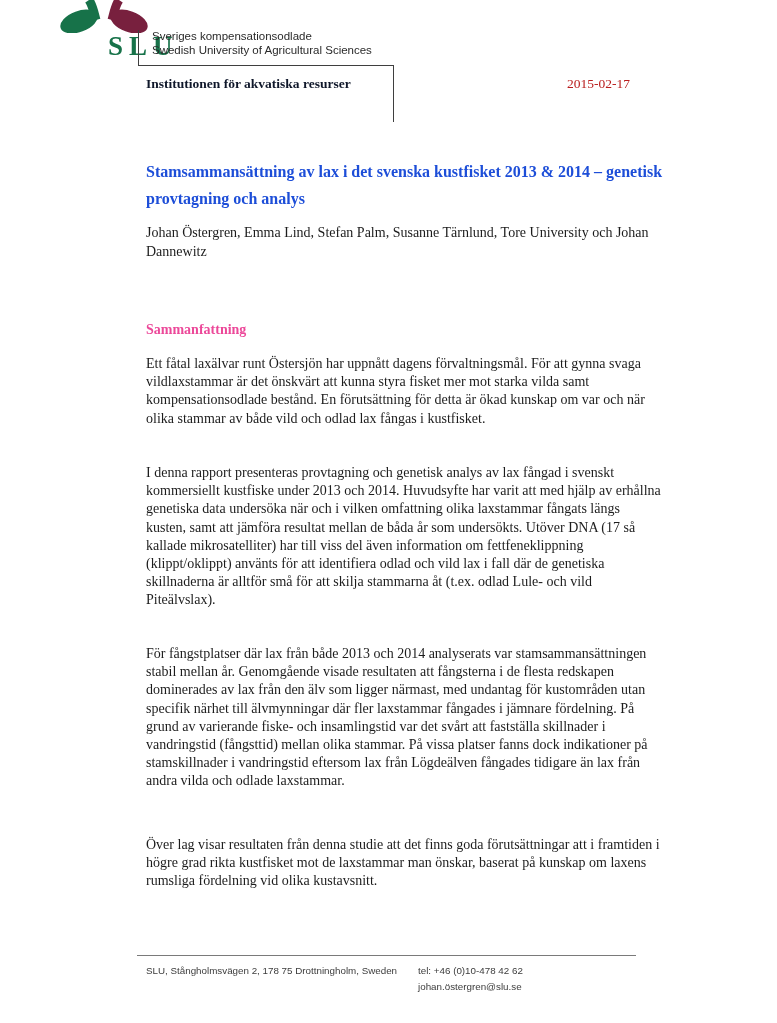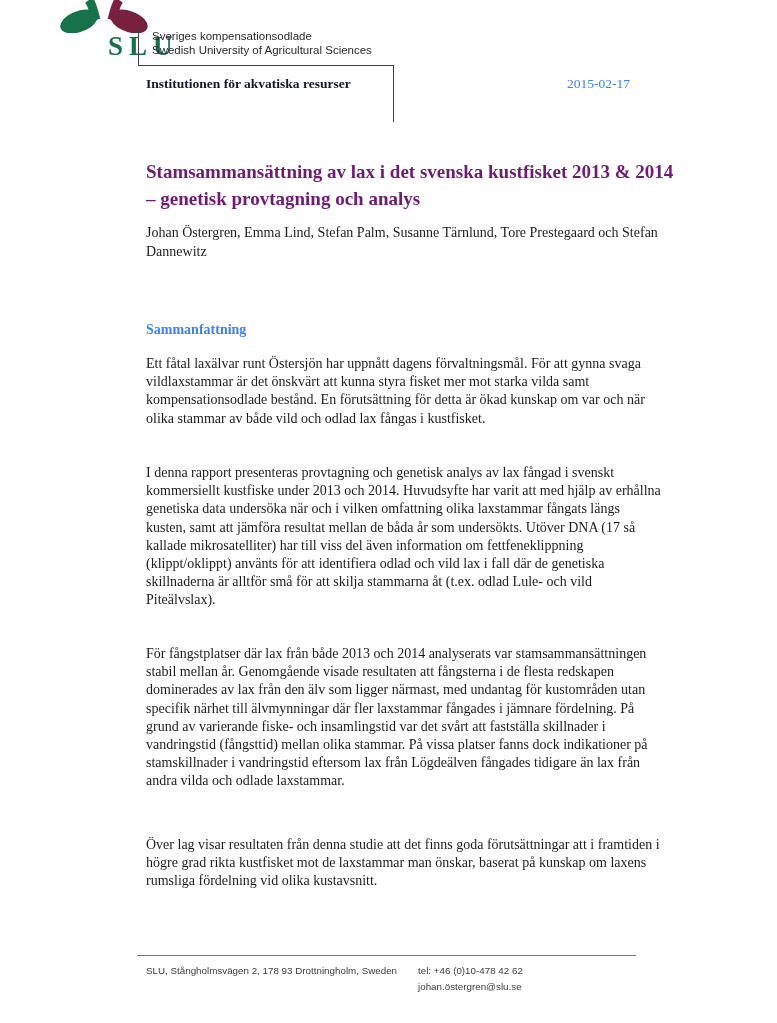--- a/index.html
+++ b/index.html
@@ -33,34 +33,34 @@
     font-size: 11.5px; line-height: 13.5px; color: #2a2a2a;
   }
   .rule { background: #3f3f3f; }
   .vline1 { left: 138px; top: 30px; width: 1px; height: 35px; }
   .hline  { left: 138px; top: 65px; width: 256px; height: 1px; }
   .vline2 { left: 393px; top: 65px; width: 1px; height: 57px; }
   .dept {
     left: 146px; top: 76px;
     font-size: 13.5px; font-weight: bold; color: #0f172a;
   }
-  .doc-date { left: 567px; top: 76px; font-size: 13.5px; color: #3b82f6; }
+  .doc-date { left: 567px; top: 76px; font-size: 13.5px; color: #b91c1c; }
 
   
   .doc-title {
     left: 146px; top: 158px; width: 540px;
-    font-size: 19px; line-height: 27px; font-weight: bold; color: #701a75;
+    font-size: 16px; line-height: 27px; font-weight: bold; color: #1d4ed8;
   }
   .doc-authors {
     left: 146px; top: 224px; width: 520px;
     font-size: 14px; line-height: 18.5px;
   }
   .summary-heading {
     left: 146px; top: 322px;
-    font-size: 14px; font-weight: bold; color: #3b82f6;
+    font-size: 14px; font-weight: bold; color: #ec4899;
   }
   .para { left: 146px; width: 517px; font-size: 14px; line-height: 18.2px; }
   .para1 { top: 355px; }
   .para2 { top: 464px; }
   .para3 { top: 645px; }
   .para4 { top: 836px; }
 
   
   .footer-rule { left: 137px; top: 955px; width: 499px; height: 1px; background: #7a7a7a; }
   .footer-col {
@@ -89,28 +89,28 @@
 </div>
 
 <div class="abs rule vline1"></div>
 <div class="abs rule hline"></div>
 <div class="abs rule vline2"></div>
 
 <div class="abs dept">Institutionen för akvatiska resurser</div>
 <div class="abs doc-date">2015-02-17</div>
 
 <h1 class="abs doc-title">Stamsammansättning av lax i det svenska kustfisket 2013 &amp; 2014 – genetisk provtagning och analys</h1>
-<div class="abs doc-authors">Johan Östergren, Emma Lind, Stefan Palm, Susanne Tärnlund, Tore Prestegaard och Stefan Dannewitz</div>
+<div class="abs doc-authors">Johan Östergren, Emma Lind, Stefan Palm, Susanne Tärnlund, Tore University och Johan Dannewitz</div>
 
 <h2 class="abs summary-heading">Sammanfattning</h2>
 <p class="abs para para1">Ett fåtal laxälvar runt Östersjön har uppnått dagens förvaltningsmål. För att gynna svaga vildlaxstammar är det önskvärt att kunna styra fisket mer mot starka vilda samt kompensationsodlade bestånd. En förutsättning för detta är ökad kunskap om var och när olika stammar av både vild och odlad lax fångas i kustfisket.</p>
 <p class="abs para para2">I denna rapport presenteras provtagning och genetisk analys av lax fångad i svenskt kommersiellt kustfiske under 2013 och 2014. Huvudsyfte har varit att med hjälp av erhållna genetiska data undersöka när och i vilken omfattning olika laxstammar fångats längs kusten, samt att jämföra resultat mellan de båda år som undersökts. Utöver DNA (17 så kallade mikrosatelliter) har till viss del även information om fettfeneklippning (klippt/oklippt) använts för att identifiera odlad och vild lax i fall där de genetiska skillnaderna är alltför små för att skilja stammarna åt (t.ex. odlad Lule- och vild Piteälvslax).</p>
 <p class="abs para para3">För fångstplatser där lax från både 2013 och 2014 analyserats var stamsammansättningen stabil mellan år. Genomgående visade resultaten att fångsterna i de flesta redskapen dominerades av lax från den älv som ligger närmast, med undantag för kustområden utan specifik närhet till älvmynningar där fler laxstammar fångades i jämnare fördelning. På grund av varierande fiske- och insamlingstid var det svårt att fastställa skillnader i vandringstid (fångsttid) mellan olika stammar. På vissa platser fanns dock indikationer på stamskillnader i vandringstid eftersom lax från Lögdeälven fångades tidigare än lax från andra vilda och odlade laxstammar.</p>
 <p class="abs para para4">Över lag visar resultaten från denna studie att det finns goda förutsättningar att i framtiden i högre grad rikta kustfisket mot de laxstammar man önskar, baserat på kunskap om laxens rumsliga fördelning vid olika kustavsnitt.</p>
 
 <div class="abs footer-rule"></div>
 <div class="abs footer-col footer-left">
-  <div>SLU, Stångholmsvägen 2, 178 93 Drottningholm, Sweden</div>
+  <div>SLU, Stångholmsvägen 2, 178 75 Drottningholm, Sweden</div>
 </div>
 <div class="abs footer-col footer-right">
   <div>tel: +46 (0)10-478 42 62</div>
   <div>johan.östergren@slu.se</div>
 </div>
 
 </body></html>

